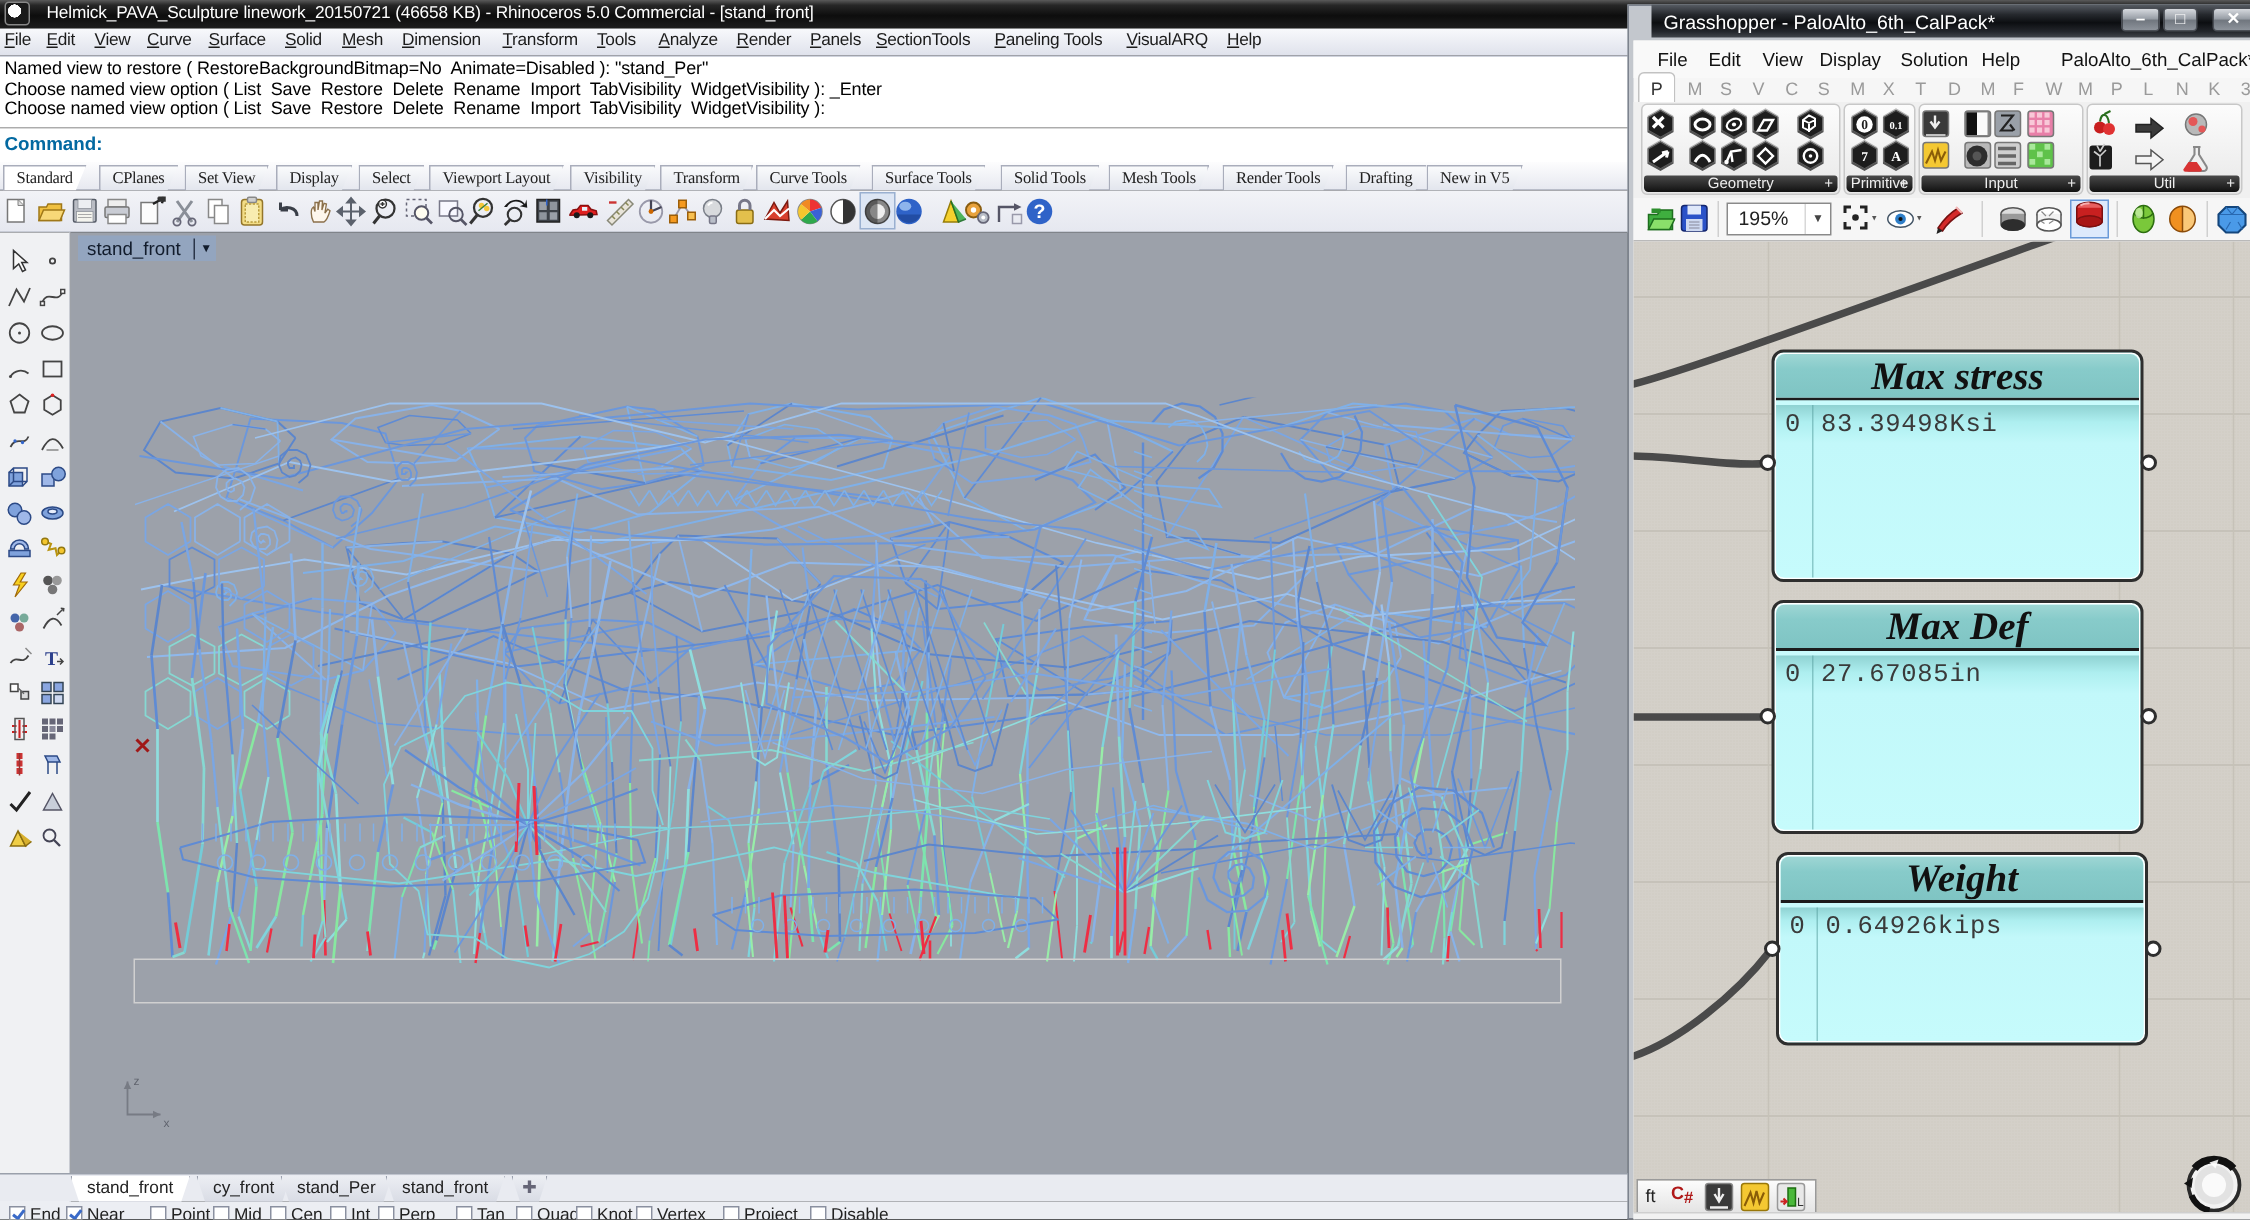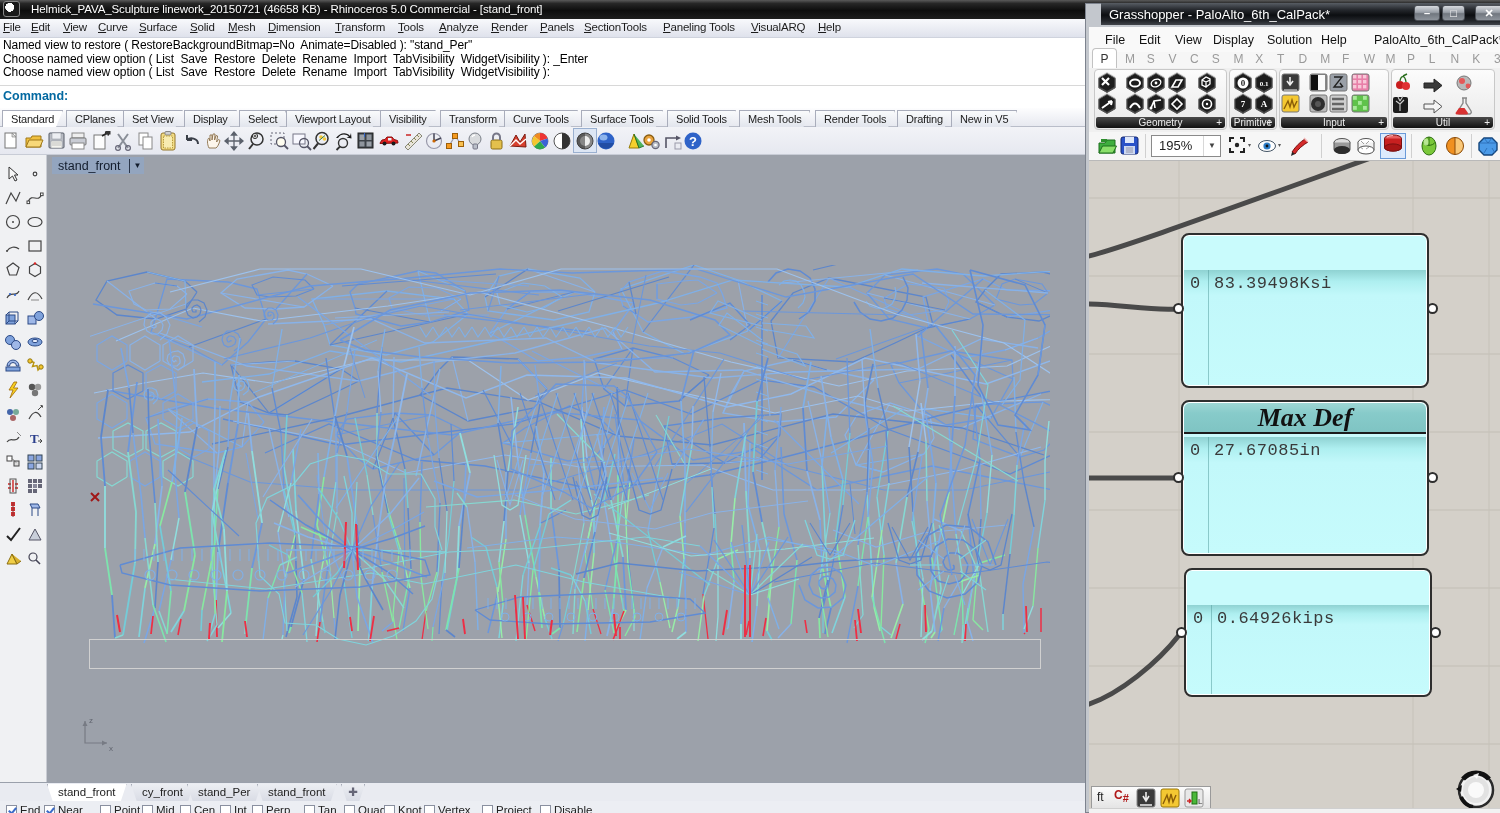--- a/index.html
+++ b/index.html
@@ -18,21 +18,21 @@
     background:linear-gradient(#f8f9fc, #e9ebf2 60%, #dfe2ec);
     border-bottom:1px solid #cfd3dd;
     font-size:11.5px; letter-spacing:-0.2px; color:#1c1c1c; }
   #rh-menu span { position:absolute; top:2px; }
   #rh-hist { left:0; top:38px; width:1090px; height:47px; background:#ffffff;
     font-size:12px; color:#000; padding:1px 0 0 3px; line-height:13.6px; letter-spacing:-0.1px; }
   #rh-cmdsep { left:0; top:85px; width:1090px; height:1px; background:#d8d8d8; }
   #rh-cmd { left:0; top:86px; width:1090px; height:22px; background:#ffffff;
     font-size:12.5px; font-weight:bold; color:#0369a1; padding:3px 0 0 3px; }
   #rh-tabs { left:0; top:108px; width:1090px; height:19px;
-    background:linear-gradient(#fdfdfe,#e7e9f0); border-bottom:1px solid #b9bdc9; font-size:11px; letter-spacing:-0.2px; }
+    background:linear-gradient(#fdfdfe,#e7e9f0); border-bottom:1px solid #b9bdc9; font-size:11px; letter-spacing:-0.2px;font-family:Liberation Serif, serif; }
   .rtab { position:absolute; top:2px; height:17px; line-height:16px; padding:0 8px;
     background:linear-gradient(#fafbfc,#e2e5ed); color:#222;
     border:1px solid #a9adbb; border-bottom:none;
     clip-path:polygon(0 0, 100% 0, calc(100% - 7px) 100%, 0 100%); }
   .rtab.active { background:#ffffff; z-index:3; }
   #rh-toolbar { left:0; top:127px; width:1090px; height:28px;
     background:linear-gradient(#f2f3f7,#e6e8f0); border-bottom:1px solid #c8ccd6; }
   #rh-pal { left:0; top:155px; width:47px; height:658px; background:#f0f1f3; border-right:1px solid #c9ccd3;}
 
   #vp { left:47px; top:155px; width:1038px; height:627px; background:#9ca1aa; overflow:hidden; }
@@ -1625,35 +1625,37 @@
             <path d="M0 583 H411" stroke="#c2beb5" stroke-width="1"></path>
             <path d="M90 0 V647" stroke="#c6c2b9" stroke-width="1"></path>
             <path d="M324 0 V647" stroke="#c6c2b9" stroke-width="1"></path>
             <path d="M400 0 V647" stroke="#c6c2b9" stroke-width="1"></path>
             <path d="M-4 96 C30 88 120 55 290 -6" stroke="#4a4a4a" stroke-width="5" fill="none"></path>
             <path d="M-4 143 C30 143 60 150 88 148" stroke="#4a4a4a" stroke-width="5" fill="none"></path>
             <path d="M-4 317 H88" stroke="#4a4a4a" stroke-width="5" fill="none"></path>
             <path d="M-6 545 C30 535 70 500 91 473" stroke="#4a4a4a" stroke-width="5" fill="none"></path>
           </svg>
           <div class="ghp" style="left:92px;top:72px;width:248px;height:155px">
+            <div class="hdr">Max stress</div>
             <div class="bod">
               <span class="col"></span>
               <span class="zi">0</span>
               <span class="val">83.39498Ksi</span>
             </div>
           </div>
           <div class="ghp" style="left:92px;top:239px;width:248px;height:156px">
             <div class="hdr">Max Def</div>
             <div class="bod">
               <span class="col"></span>
               <span class="zi">0</span>
               <span class="val">27.67085in</span>
             </div>
           </div>
           <div class="ghp" style="left:95px;top:407px;width:248px;height:129px">
+            <div class="hdr">Weight</div>
             <div class="bod">
               <span class="col"></span>
               <span class="zi">0</span>
               <span class="val">0.64926kips</span>
             </div>
           </div>
           <div class="dot" style="left:84px;top:142px"></div>
           <div class="dot" style="left:338px;top:142px"></div>
           <div class="dot" style="left:84px;top:311px"></div>
           <div class="dot" style="left:338px;top:311px"></div>

